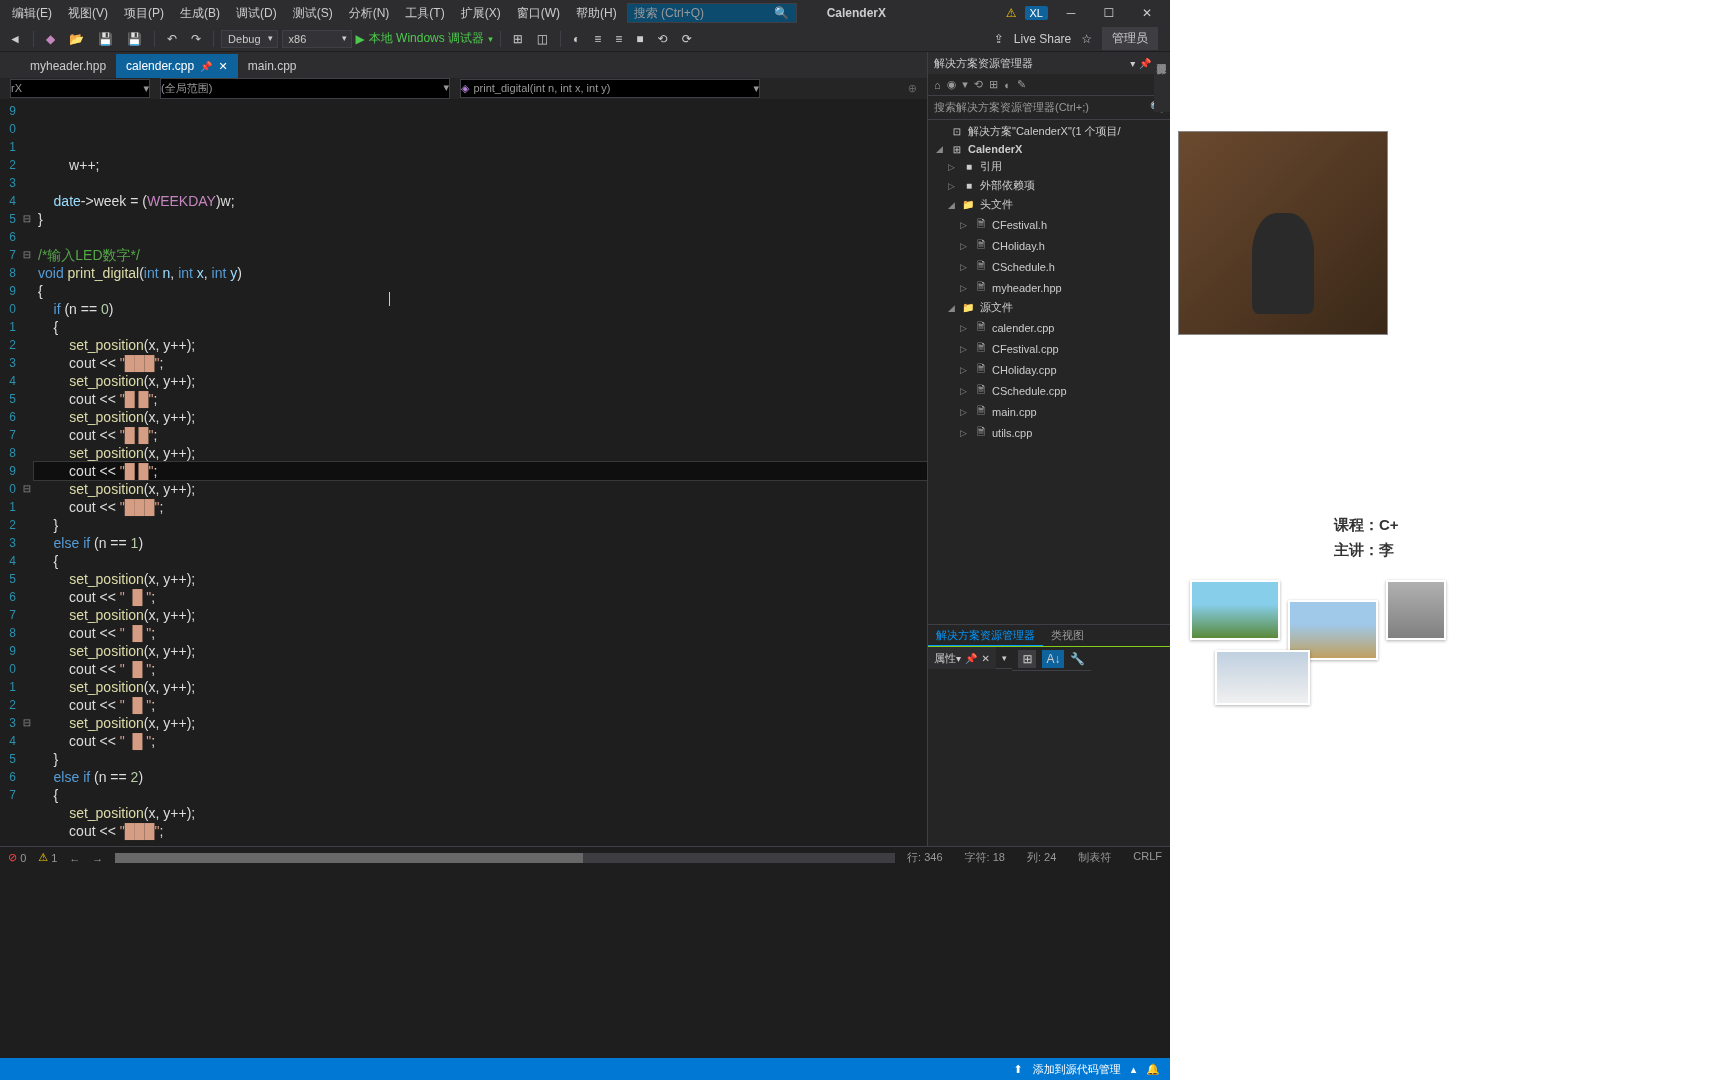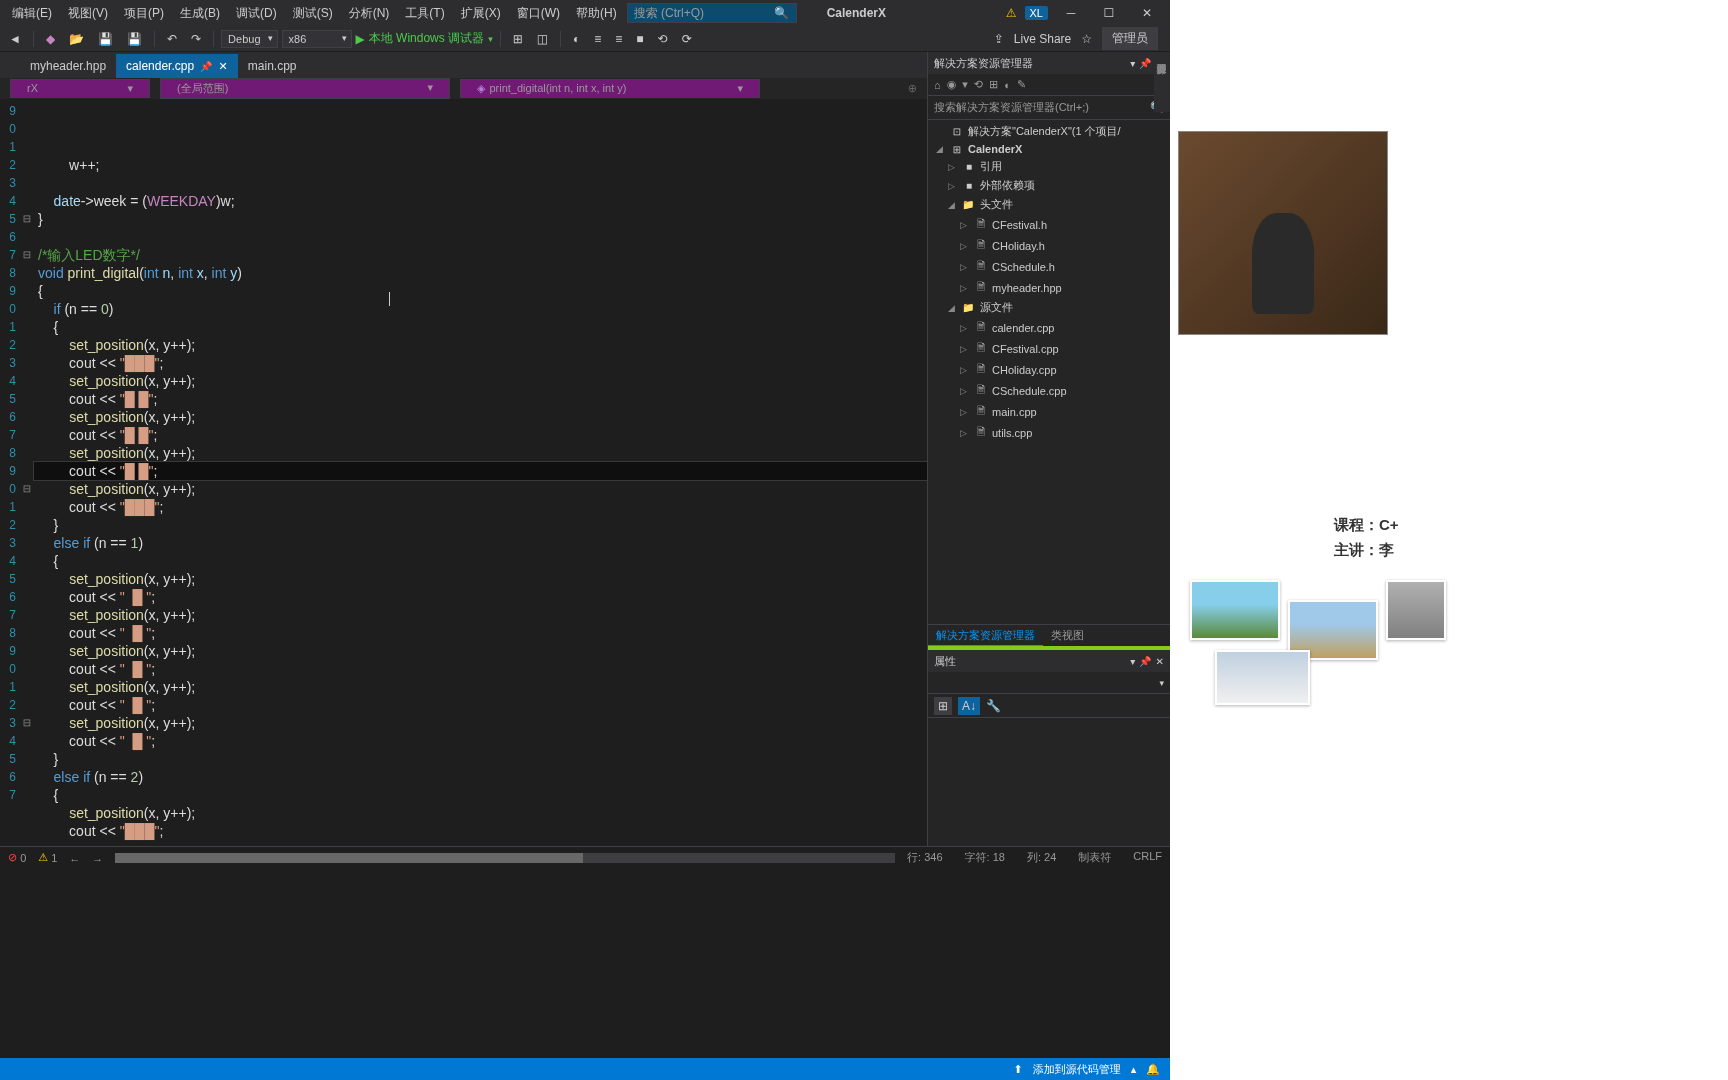--- a/index.html
+++ b/index.html
@@ -23,21 +23,21 @@
 .live-share { margin-left: auto; display: flex; align-items: center; gap: 10px; padding-right: 8px; }
 .admin-badge { background: #3e3e42; padding: 3px 10px; }
 .main-area { flex: 1; display: flex; overflow: hidden; }
 .editor-area { flex: 1; display: flex; flex-direction: column; background: #1e1e1e; overflow: hidden; }
 .tabs { height: 26px; background: #2d2d30; display: flex; align-items: flex-end; padding-left: 20px; }
 .tab { padding: 5px 10px; background: #2d2d30; color: #ccc; font-size: 12px; display: flex; align-items: center; gap: 6px; }
 .tab.active { background: #0e639c; color: #fff; }
 .tab-pin { font-size: 10px; }
 .tab-close { font-size: 11px; }
 .breadcrumb { height: 22px; background: #252526; display: flex; align-items: center; padding: 0 10px; font-size: 11px; color: #999; border-bottom: 1px solid #1e1e1e; }
-.bc-combo { background: #701a75; border: 1px solid #3f3f46; padding: 2px 16px; margin-right: 10px; min-width: 140px; display: flex; }
+.bc-combo { background: #000000; border: 1px solid #3f3f46; padding: 2px 0; margin-right: 10px; min-width: 140px; display: flex; }
 .bc-arrow { margin-left: auto; }
 .code-editor { flex: 1; display: flex; font-family: Consolas, monospace; font-size: 14px; line-height: 18px; overflow: hidden; position: relative; }
 .gutter { width: 20px; background: #1e1e1e; color: #2b91af; text-align: right; padding-right: 4px; padding-top: 2px; font-size: 12px; }
 .fold-gutter { width: 14px; background: #1e1e1e; padding-top: 2px; }
 .fold-box { color: #888; font-size: 10px; display: block; height: 18px; text-align: center; }
 .code { flex: 1; padding-top: 2px; white-space: pre; color: #dcdcdc; position: relative; }
 .code-line { height: 18px; padding-left: 4px; }
 .code-line.current { background: #0f0f10; outline: 1px solid #383838; }
 .k-blue { color: #569cd6; }
 .k-green { color: #57a64a; }
@@ -52,21 +52,21 @@
 .panel-toolbar { height: 22px; display: flex; align-items: center; padding: 0 6px; gap: 6px; font-size: 11px; color: #999; border-bottom: 1px solid #3f3f46; }
 .panel-search { padding: 4px 6px; font-size: 11px; color: #999; border-bottom: 1px solid #3f3f46; display: flex; align-items: center; }
 .tree { flex: 1; overflow: auto; font-size: 11px; padding: 2px 0; }
 .tree-item { padding: 2px 4px; display: flex; align-items: center; gap: 4px; color: #ccc; }
 .tree-icon { width: 14px; text-align: center; font-size: 10px; }
 .tree-chev { width: 10px; font-size: 9px; color: #888; }
 .tree-indent { display: inline-block; }
 .panel-tabs { height: 22px; display: flex; border-top: 1px solid #3f3f46; font-size: 11px; }
 .panel-tab { padding: 3px 8px; color: #999; }
 .panel-tab.active { color: #0097fb; border-bottom: 1px solid #0097fb; }
-.props-panel { height: 200px; border-top: 4px solid #84cc16; display: flex; flex-direction: column; }
+.props-panel { height: 200px; border-top: 1px solid #84cc16; display: flex; }
 .props-body { flex: 1; background: #252526; }
 .props-tb { height: 24px; display: flex; align-items: center; padding: 0 6px; gap: 6px; border-bottom: 1px solid #3f3f46; }
 .status-bar { height: 22px; background: #1e1e1e; border-top: 1px solid #3f3f46; display: flex; align-items: center; padding: 0 8px; font-size: 11px; color: #999; gap: 12px; }
 .status-right { margin-left: auto; display: flex; gap: 22px; }
 .err-badge { display: flex; align-items: center; gap: 3px; }
 .err-red { color: #f44; }
 .err-yellow { color: #ffcc00; }
 .bottom-tabs { height: 20px; background: #252526; display: flex; align-items: center; padding: 0 8px; font-size: 11px; gap: 14px; color: #999; }
 .taskbar { position: absolute; bottom: 0; left: 0; width: 1170px; height: 22px; background: #0078d4; display: flex; align-items: center; padding: 0 10px; font-size: 11px; color: #fff; }
 .taskbar-right { margin-left: auto; display: flex; align-items: center; gap: 10px; }

